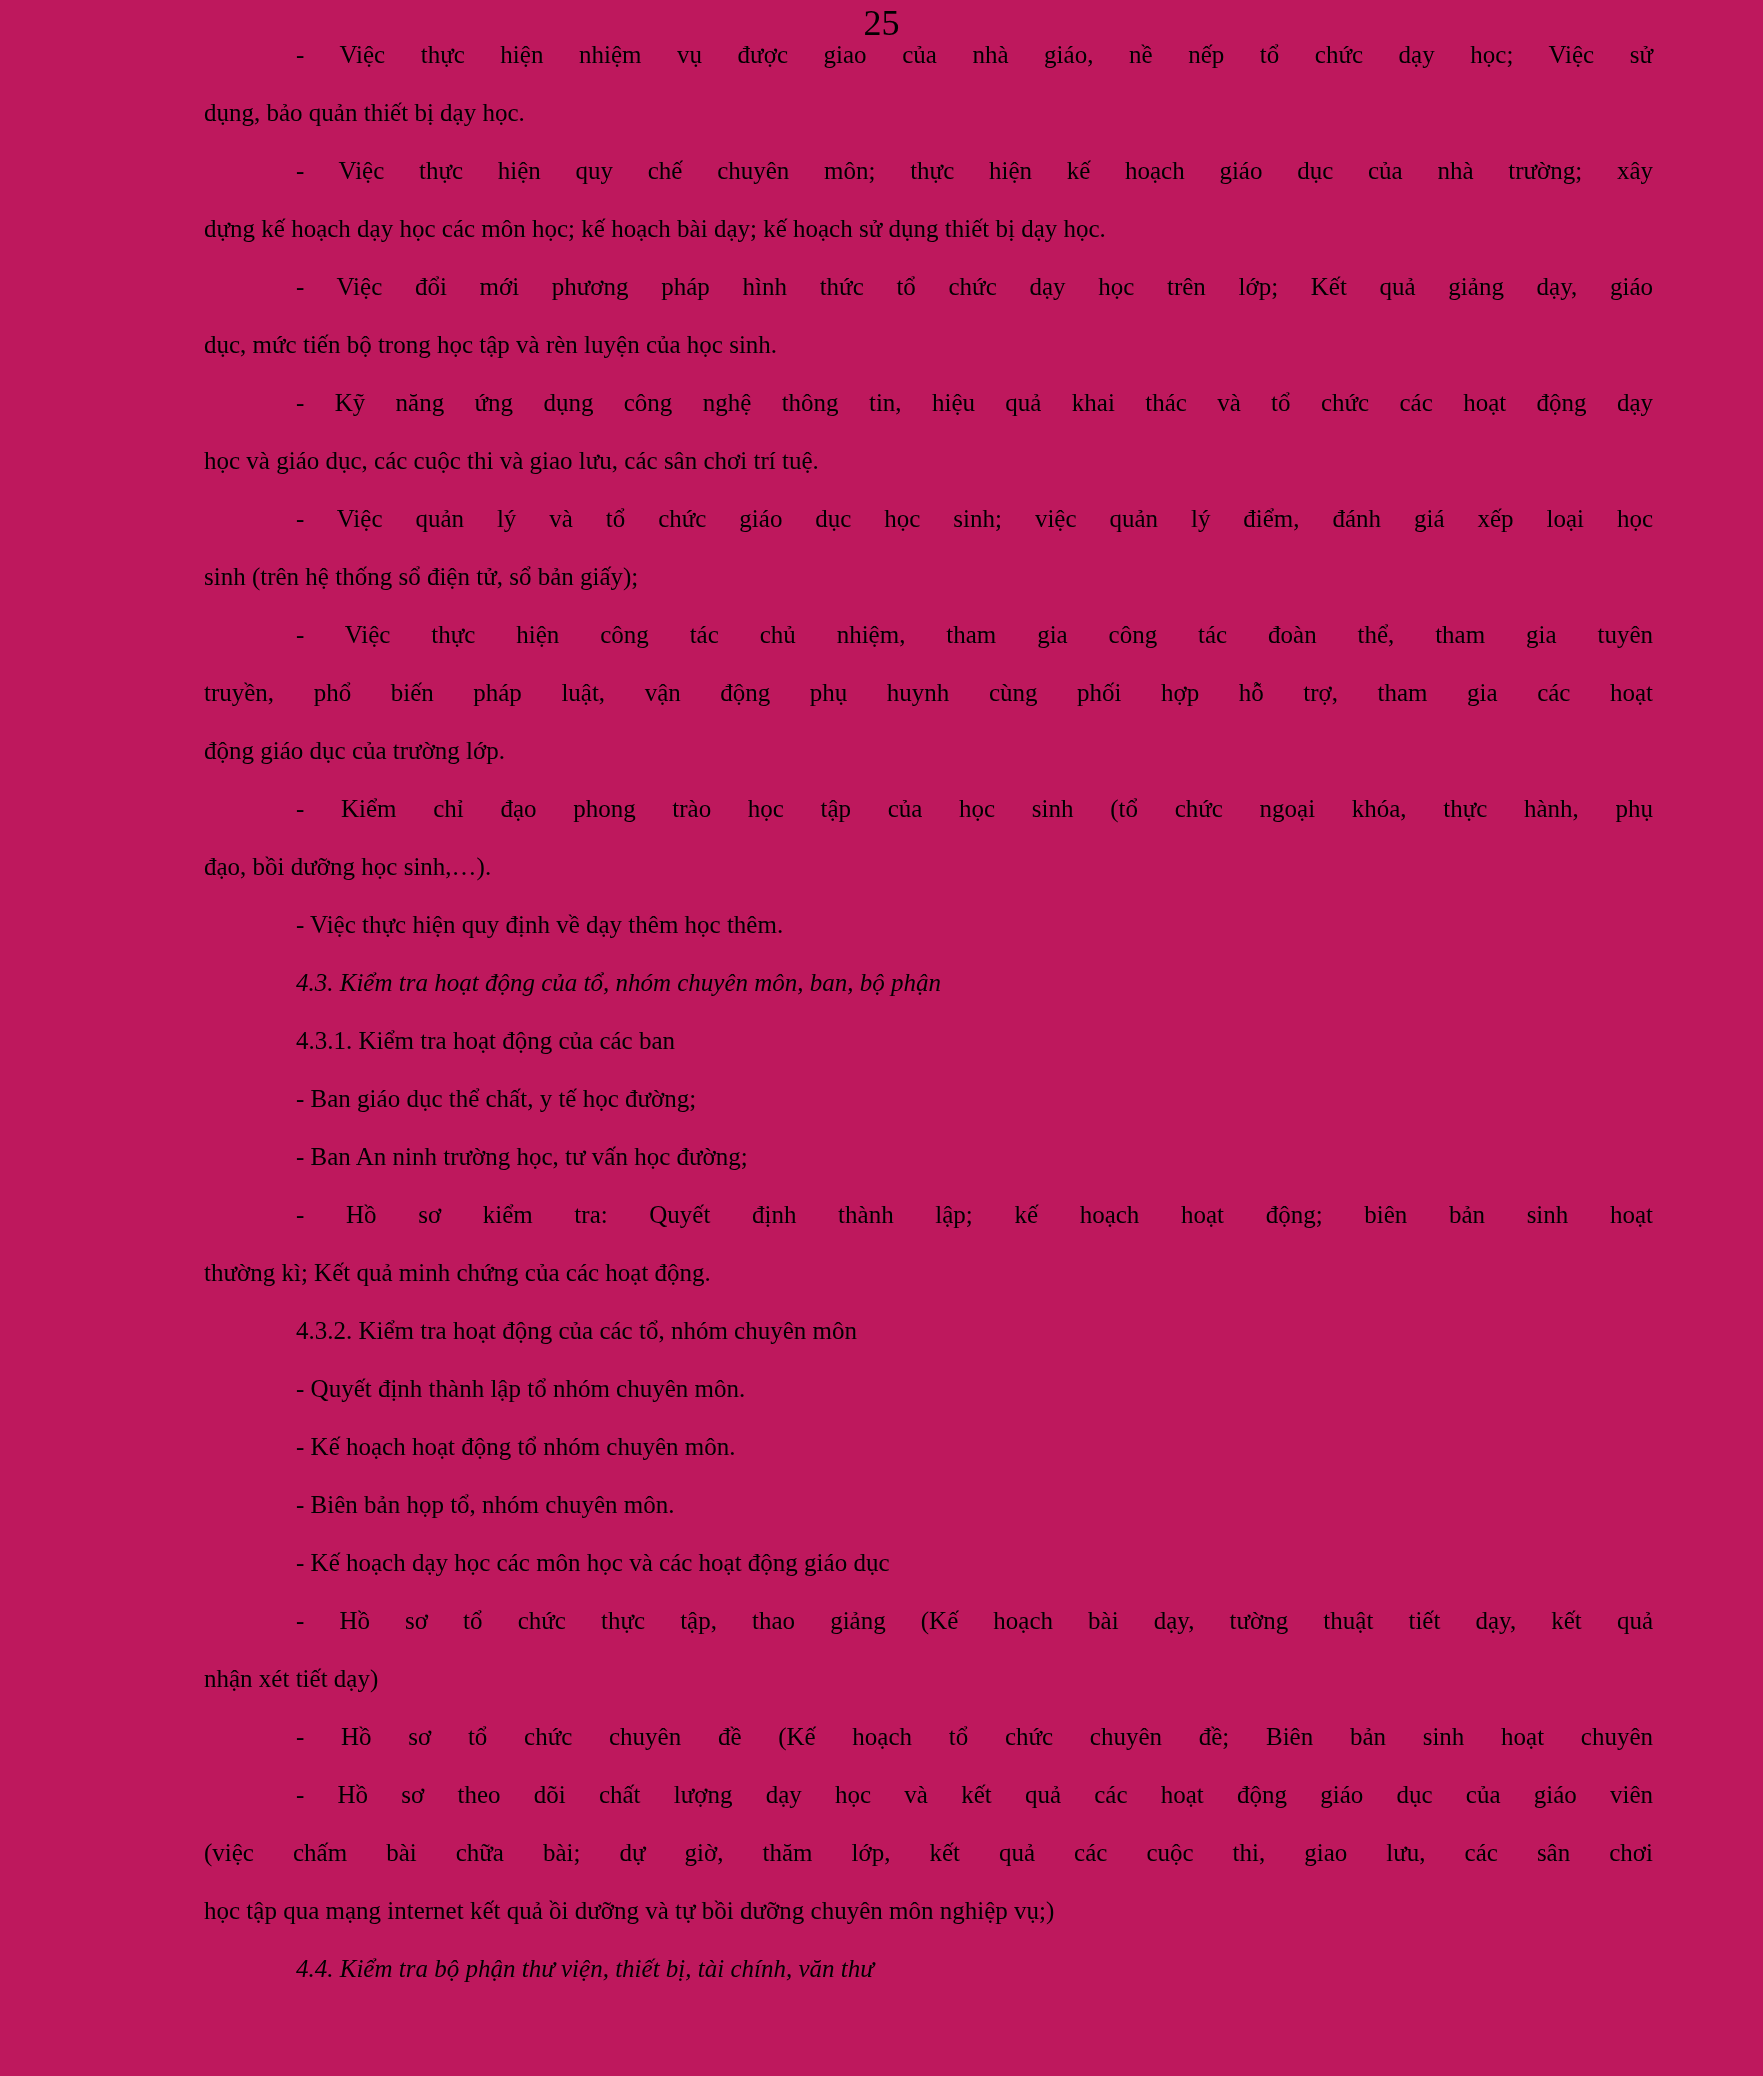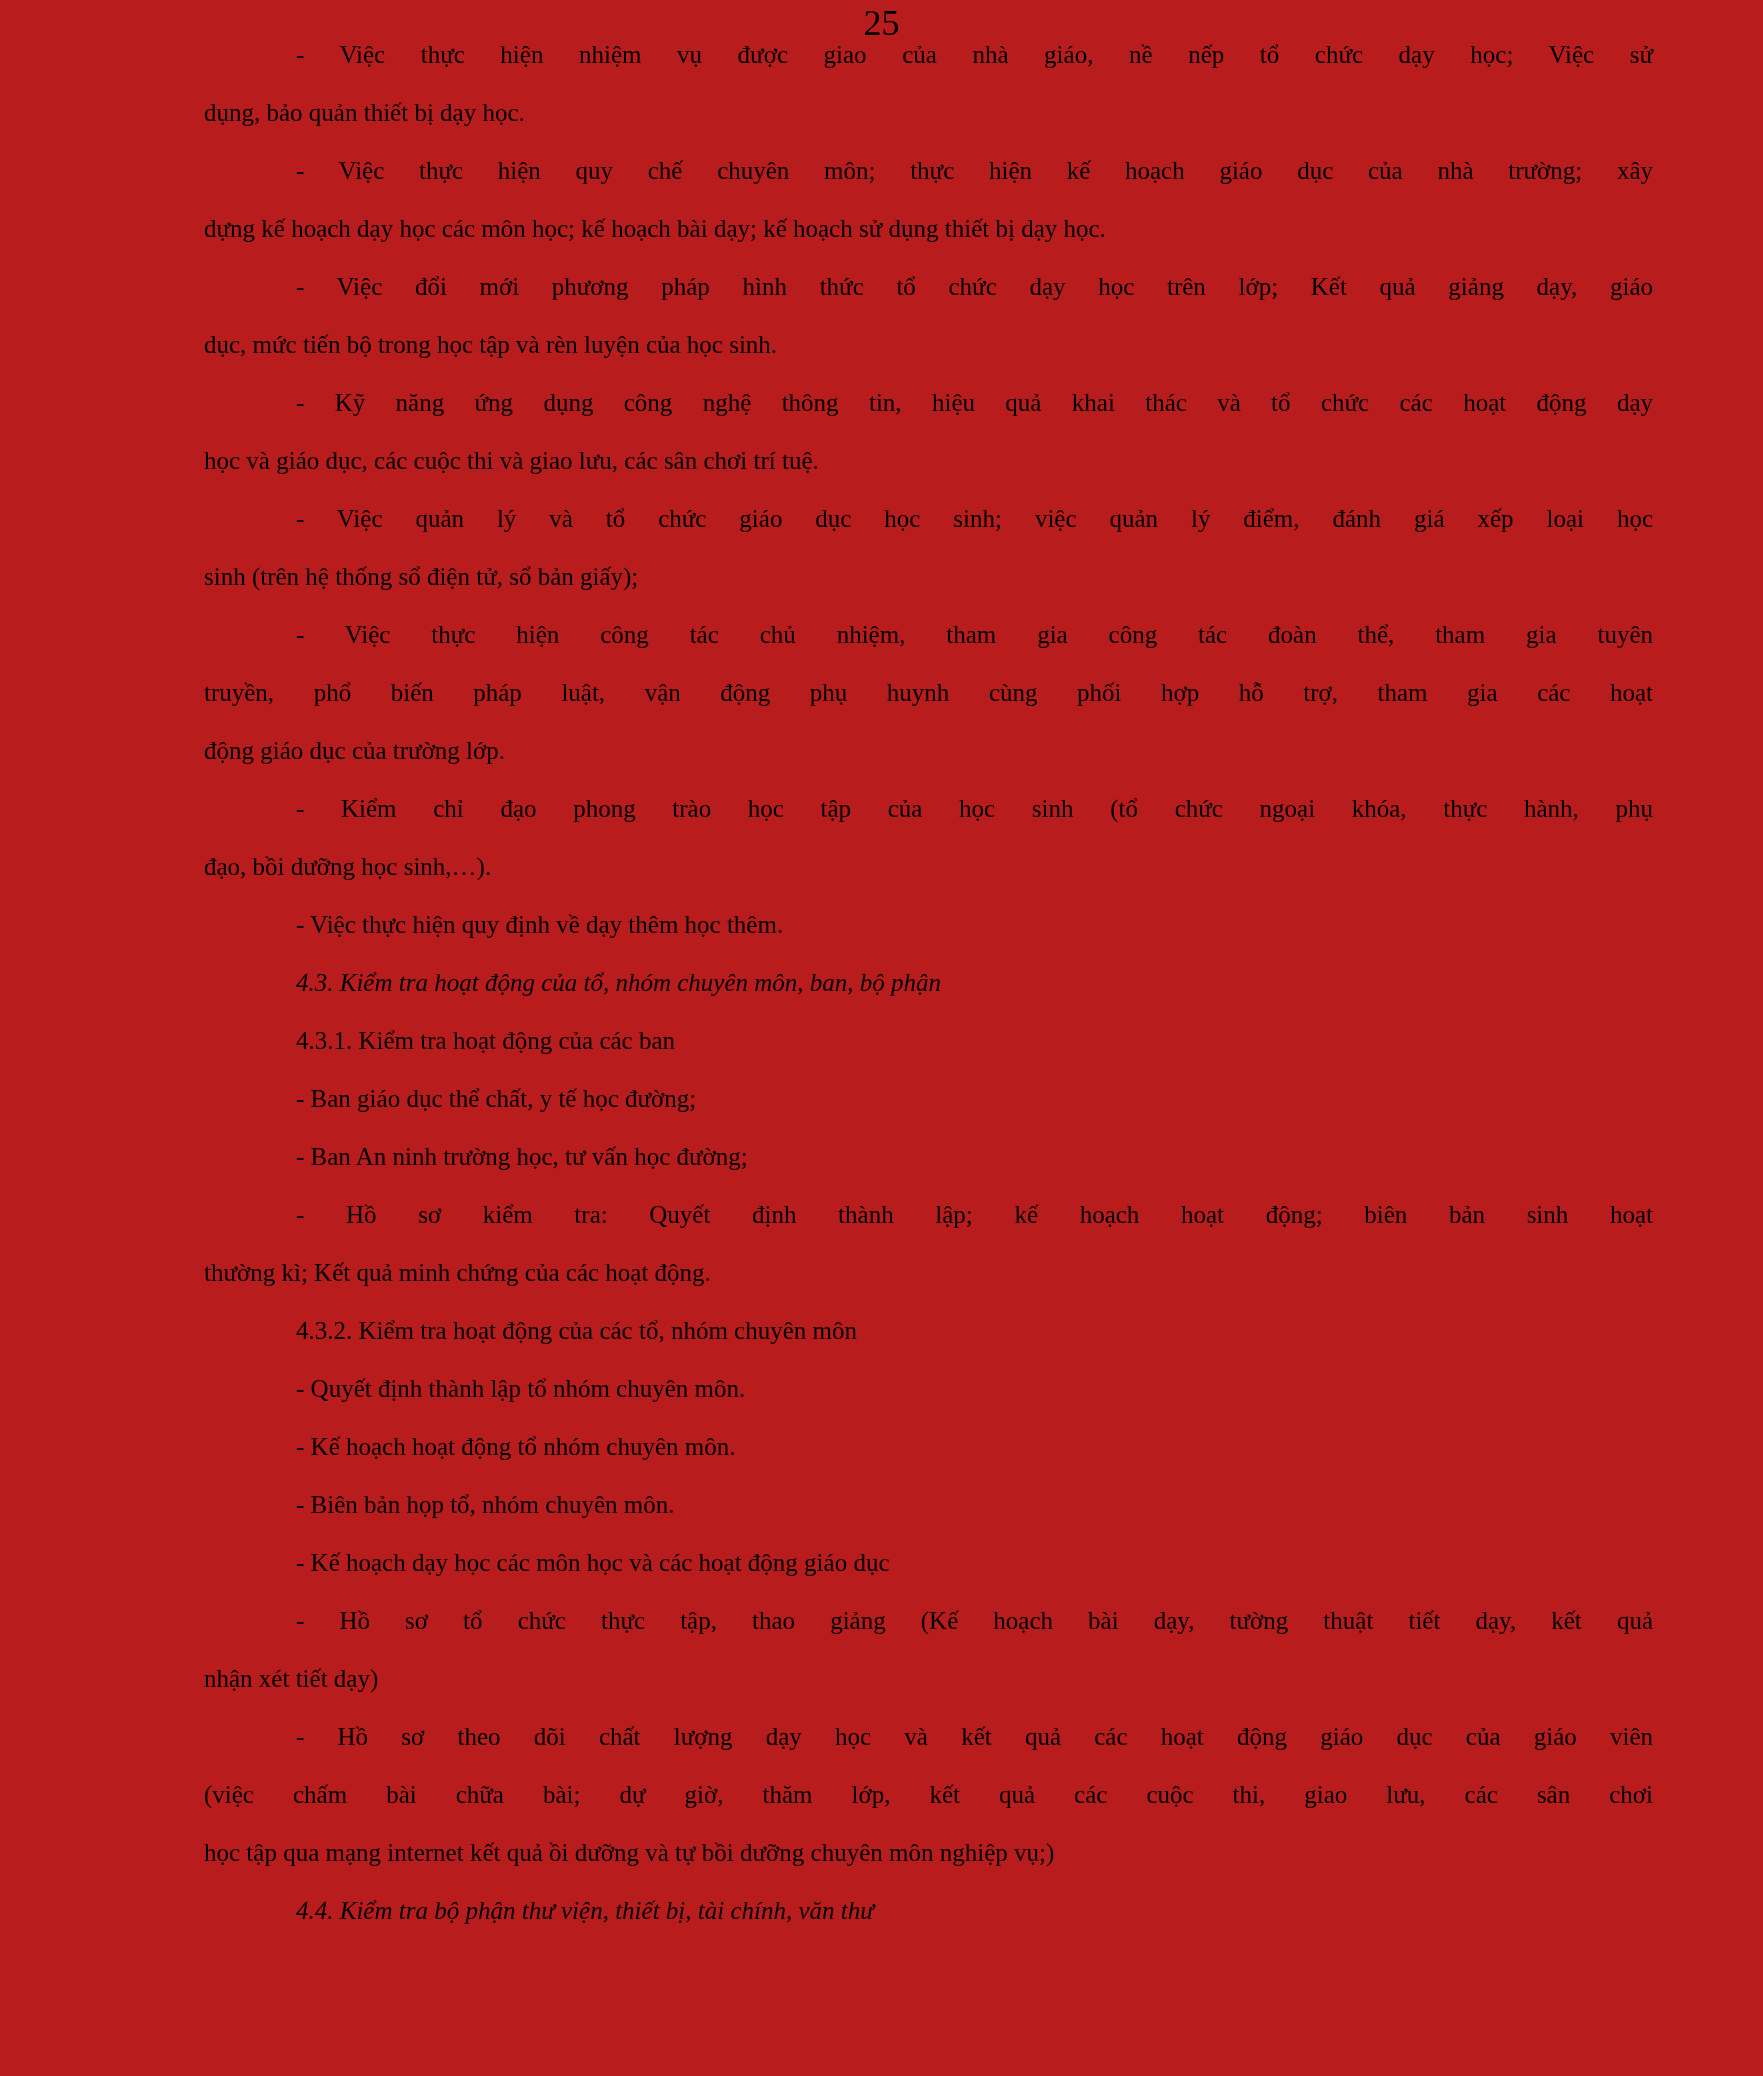--- a/index.html
+++ b/index.html
@@ -4,21 +4,21 @@
 <style>
   html, body {
     margin: 0;
     padding: 0;
     background: #ffffff;
   }
   .page {
     position: relative;
     width: 1763px;
     height: 2077px;
-    background: #b91c1c;
+    background: #be185d;
     color: #000000;
     font-family: "Liberation Serif", "DejaVu Serif", serif;
     overflow: hidden;
   }
   .page-number {
     position: absolute;
     top: 2.8px;
     left: 0;
     width: 100%;
     text-align: center;
@@ -80,19 +80,20 @@
       <div class="line indent">- Ban An ninh trường học, tư vấn học đường;</div>
       <div class="line indent justify">- Hồ sơ kiểm tra: Quyết định thành lập; kế hoạch hoạt động; biên bản sinh hoạt</div>
       <div class="line">thường kì; Kết quả minh chứng của các hoạt động.</div>
       <div class="line italic indent">4.3.2. Kiểm tra hoạt động của các tổ, nhóm chuyên môn</div>
       <div class="line indent">- Quyết định thành lập tổ nhóm chuyên môn.</div>
       <div class="line indent">- Kế hoạch hoạt động tổ nhóm chuyên môn.</div>
       <div class="line indent">- Biên bản họp tổ, nhóm chuyên môn.</div>
       <div class="line indent">- Kế hoạch dạy học các môn học và các hoạt động giáo dục</div>
       <div class="line indent justify">- Hồ sơ tổ chức thực tập, thao giảng (Kế hoạch bài dạy, tường thuật tiết dạy, kết quả</div>
       <div class="line">nhận xét tiết dạy)</div>
+      <div class="line indent justify">- Hồ sơ tổ chức chuyên đề (Kế hoạch tổ chức chuyên đề; Biên bản sinh hoạt chuyên</div>
       <div class="line indent justify">- Hồ sơ theo dõi chất lượng dạy học và kết quả các hoạt động giáo dục của giáo viên</div>
       <div class="line italic justify">(việc chấm bài chữa bài; dự giờ, thăm lớp, kết quả các cuộc thi, giao lưu, các sân chơi</div>
       <div class="line italic">học tập qua mạng internet kết quả ồi dưỡng và tự bồi dưỡng chuyên môn nghiệp vụ;)</div>
       <div class="line bold-italic indent">4.4. Kiểm tra bộ phận thư viện, thiết bị, tài chính, văn thư</div>
     </div>
 </div>
 
 
 </body></html>

